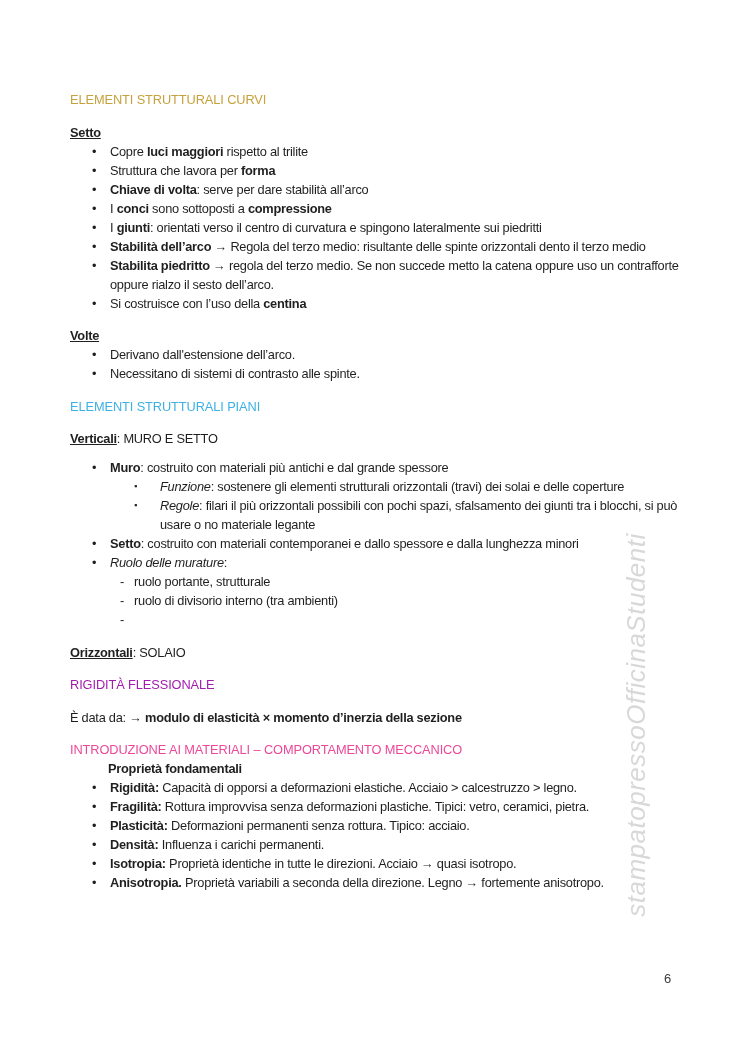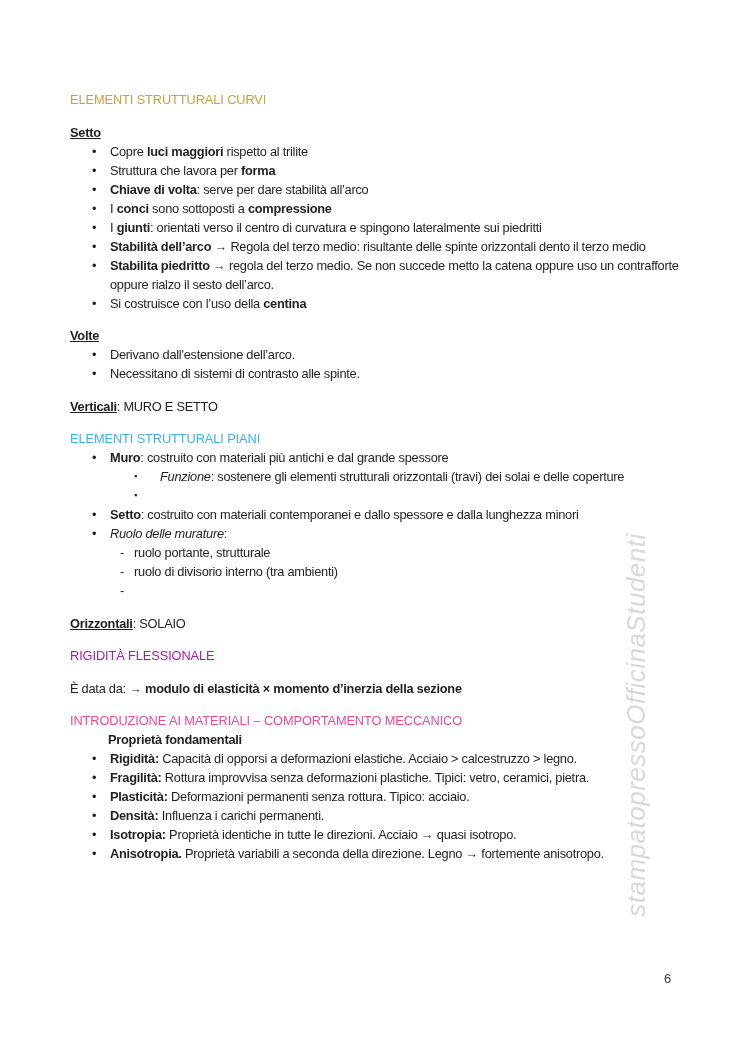--- a/index.html
+++ b/index.html
@@ -99,33 +99,34 @@
       <div class="blk blk-list">
         <div class="li li-disc">
           <span class="marker">•</span>
           <span class="txt"><span>Derivano dall'estensione dell’arco.</span></span>
         </div>
         <div class="li li-disc">
           <span class="marker">•</span>
           <span class="txt"><span>Necessitano di sistemi di contrasto alle spinte.</span></span>
         </div>
       </div>
+      <div class="blk blk-heading" style="color: rgb(62, 177, 228);"><span>ELEMENTI STRUTTURALI PIANI</span></div>
       <div class="blk blk-line"><span class="b u">Verticali</span><span>: MURO E SETTO</span></div>
-      <div class="blk blk-heading" style="color: rgb(62, 177, 228);"><span>ELEMENTI STRUTTURALI PIANI</span></div>
       <div class="blk blk-list">
         <div class="li li-disc">
           <span class="marker">•</span>
           <span class="txt"><span class="b">Muro</span><span>: costruito con materiali più antichi e dal grande spessore</span></span>
         </div>
         <div class="li li-square">
           <span class="marker">▪</span>
           <span class="txt"><span class="i">Funzione</span><span>: sostenere gli elementi strutturali orizzontali (travi) dei solai e delle coperture</span></span>
         </div>
         <div class="li li-square">
           <span class="marker">▪</span>
+          <span class="txt"><span class="i">Regole</span><span>: filari il più orizzontali possibili con pochi spazi, sfalsamento dei giunti tra i blocchi, si può usare o no materiale legante</span></span>
         </div>
         <div class="li li-disc">
           <span class="marker">•</span>
           <span class="txt"><span class="b">Setto</span><span>: costruito con materiali contemporanei e dallo spessore e dalla lunghezza minori</span></span>
         </div>
         <div class="li li-disc">
           <span class="marker">•</span>
           <span class="txt"><span class="i">Ruolo delle murature</span><span>:</span></span>
         </div>
         <div class="li li-dash">

